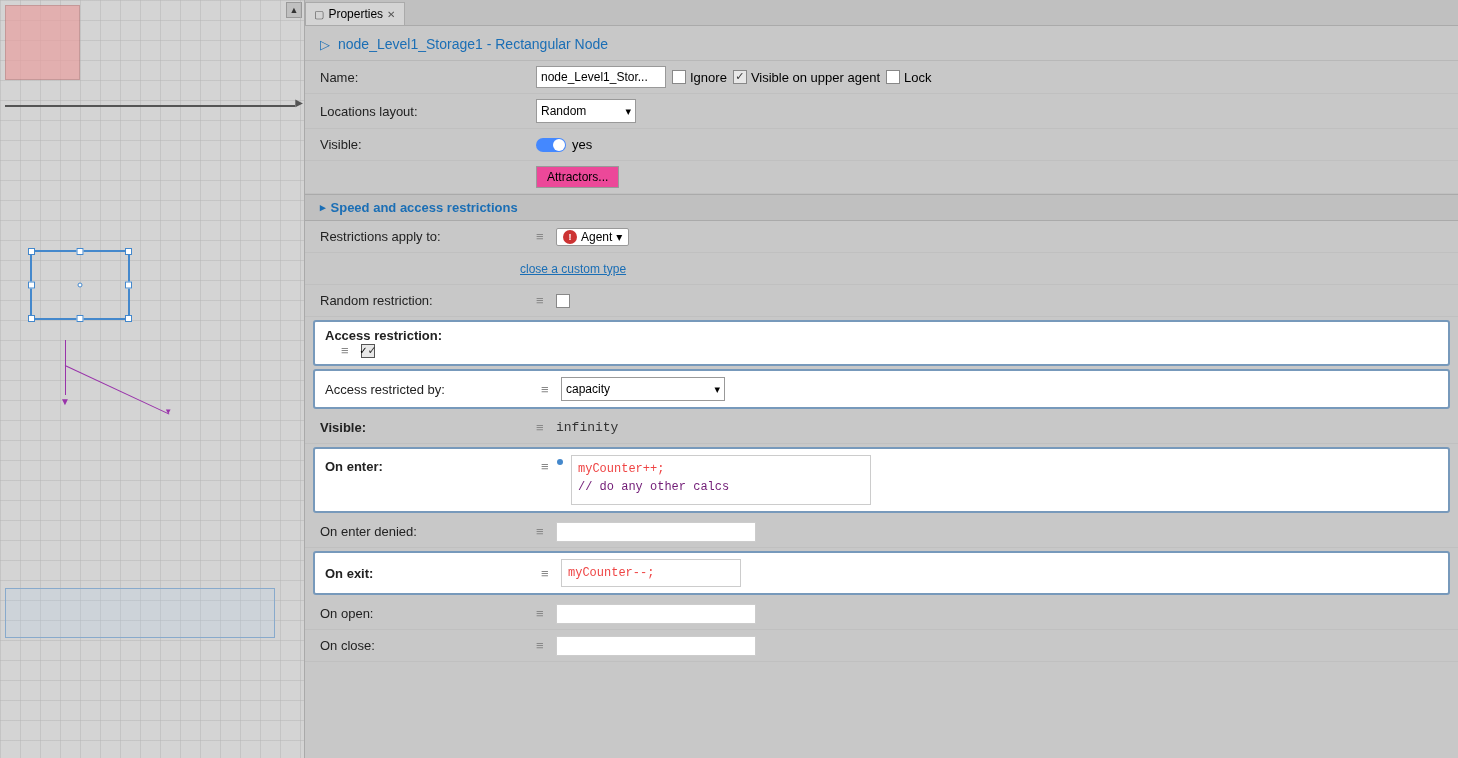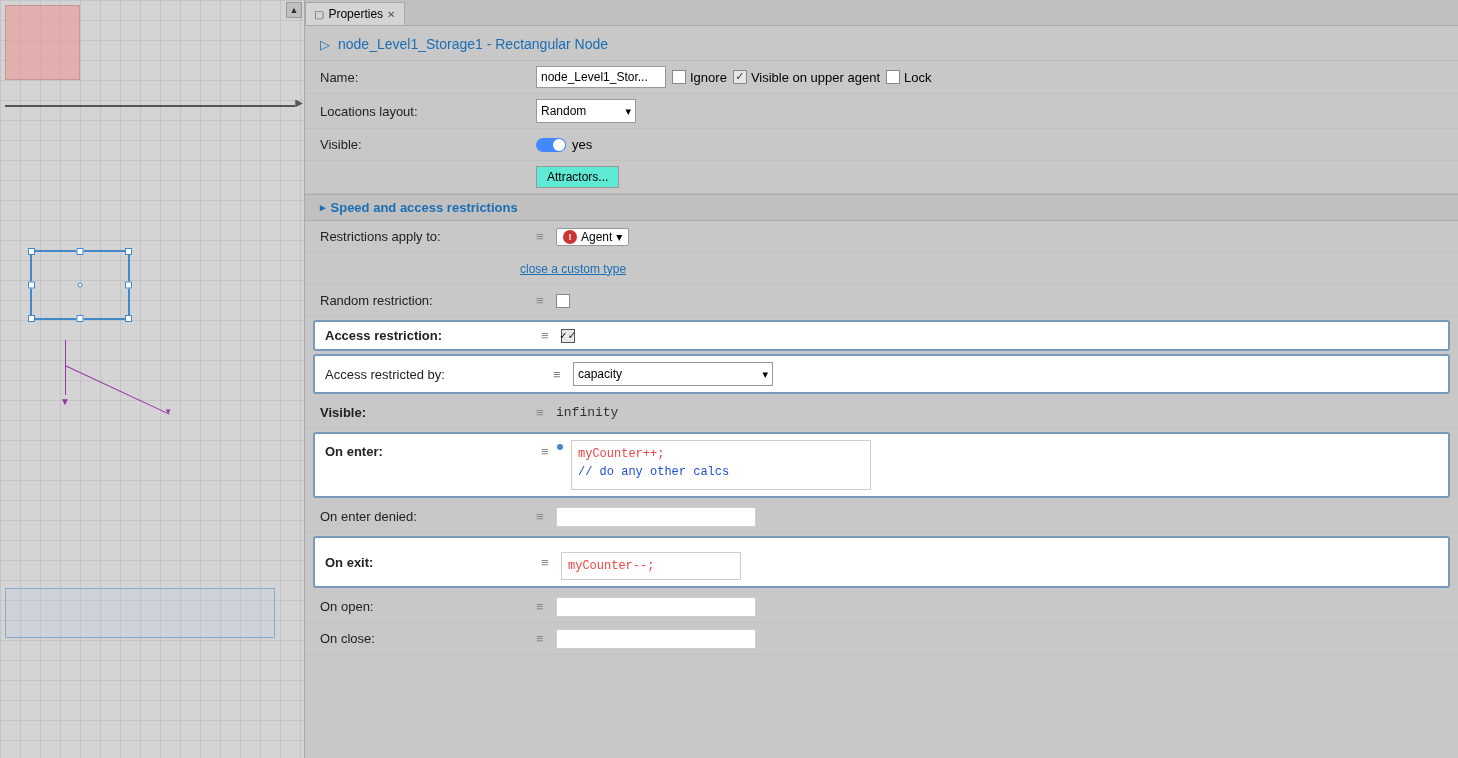--- a/index.html
+++ b/index.html
@@ -396,21 +396,21 @@
       font-family: 'Courier New', monospace;
       font-size: 12px;
       padding: 4px 6px;
       min-height: 50px;
       width: 300px;
       white-space: pre;
       line-height: 1.5;
     }
 
     .code-line-comment {
-      color: #1d4ed8;
+      color: #701a75;
     }
 
     .code-line-code {
       color: #ef4444;
     }
 
     .capacity-value {
       font-family: 'Courier New', monospace;
       font-size: 13px;
       color: #333;
@@ -520,21 +520,21 @@
         <div class="toggle-switch">
           <div class="toggle-knob"></div>
         </div>
         <span>yes</span>
       </div>
     </div>
 
     <div class="form-row">
       <div class="form-label"></div>
       <div class="form-control-area">
-        <button style="padding:3px 10px; font-size:12px; background:#5eead4; border:1px solid #999; cursor:pointer;">Attractors...</button>
+        <button style="padding:3px 10px; font-size:12px; background:#ec4899; border:1px solid #999; cursor:pointer;">Attractors...</button>
       </div>
     </div>
 
     <div class="section-header">
       <span class="section-arrow">▸</span>
       <span>Speed and access restrictions</span>
     </div>
 
     <div class="form-row">
       <div class="form-label">Restrictions apply to:</div>
@@ -554,36 +554,36 @@
 
     <div class="form-row">
       <div class="form-label">Random restriction:</div>
       <div class="form-control-area">
         <span class="eq-icon">≡</span>
         <div class="checkbox-box"></div>
       </div>
     </div>
 
     <div class="highlighted-row">
-      <div style="display:flex; align-items:flex-start;">
+      <div style="display:flex; align-items:flex-start;flex-direction:column;">
         <div class="form-label bold">Access restriction:</div>
         <div class="form-control-area">
           <span class="eq-icon">≡</span>
           <div class="checkbox-box checked-fill" style="border:1px solid #555;">✓</div>
         </div>
       </div>
     </div>
 
     <div class="highlighted-row">
-      <div style="display:flex; align-items:center;gap:12px;">
+      <div style="display:flex; align-items:center;">
         <div class="form-label">Access restricted by:</div>
         <div class="form-control-area">
           <span class="eq-icon">≡</span>
           <div class="select-wrapper">
-            <select class="select-dropdown" style="width:200px;">
+            <select class="select-dropdown" style="width:164px;">
               <option>capacity</option>
               <option>probability</option>
               <option>resource</option>
             </select>
           </div>
         </div>
       </div>
     </div>
 
     <div class="form-row">
@@ -614,21 +614,21 @@
         <span class="eq-icon">≡</span>
         <div style="width:200px; height:20px; background:white; border:1px solid #ccc;"></div>
       </div>
     </div>
 
     <div class="highlighted-row">
       <div style="display:flex; align-items:center;">
         <div class="form-label bold">On exit:</div>
         <div class="form-control-area">
           <span class="eq-icon">≡</span>
-          <div class="code-area" style="min-height:24px; width:180px;margin-top:8px;"><span class="code-line-code">myCounter--;</span></div>
+          <div class="code-area" style="min-height:24px; width:180px;"><span class="code-line-code">myCounter--;</span></div>
         </div>
       </div>
     </div>
 
     <div class="form-row">
       <div class="form-label">On open:</div>
       <div class="form-control-area">
         <span class="eq-icon">≡</span>
         <div style="width:200px; height:20px; background:white; border:1px solid #ccc;"></div>
       </div>

